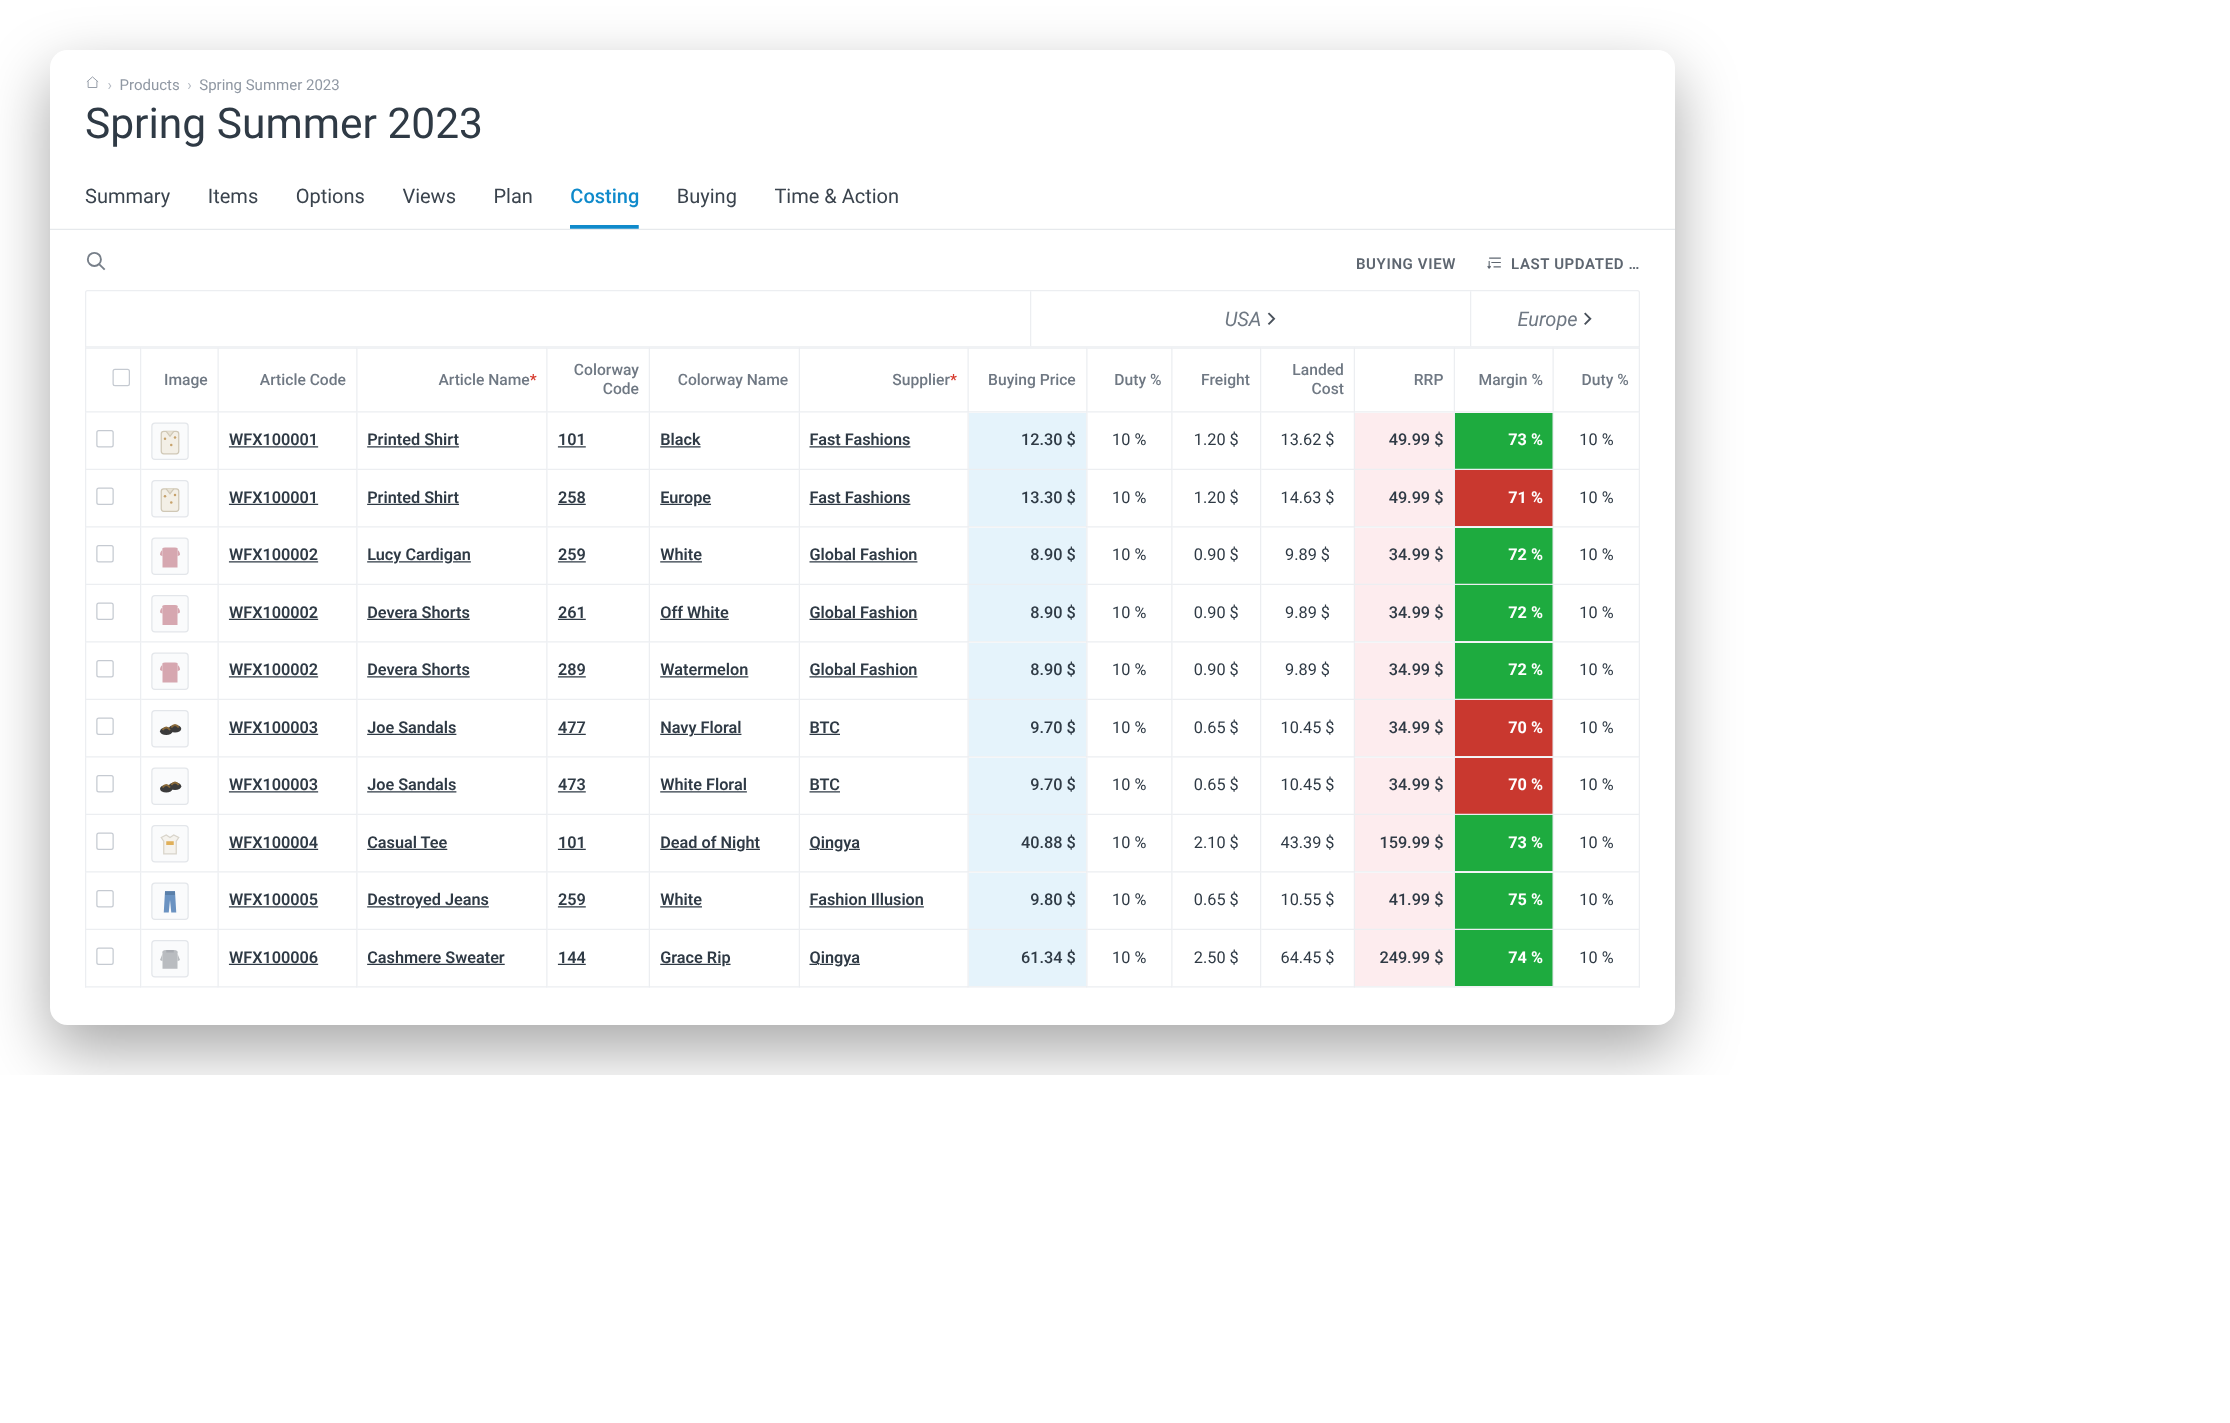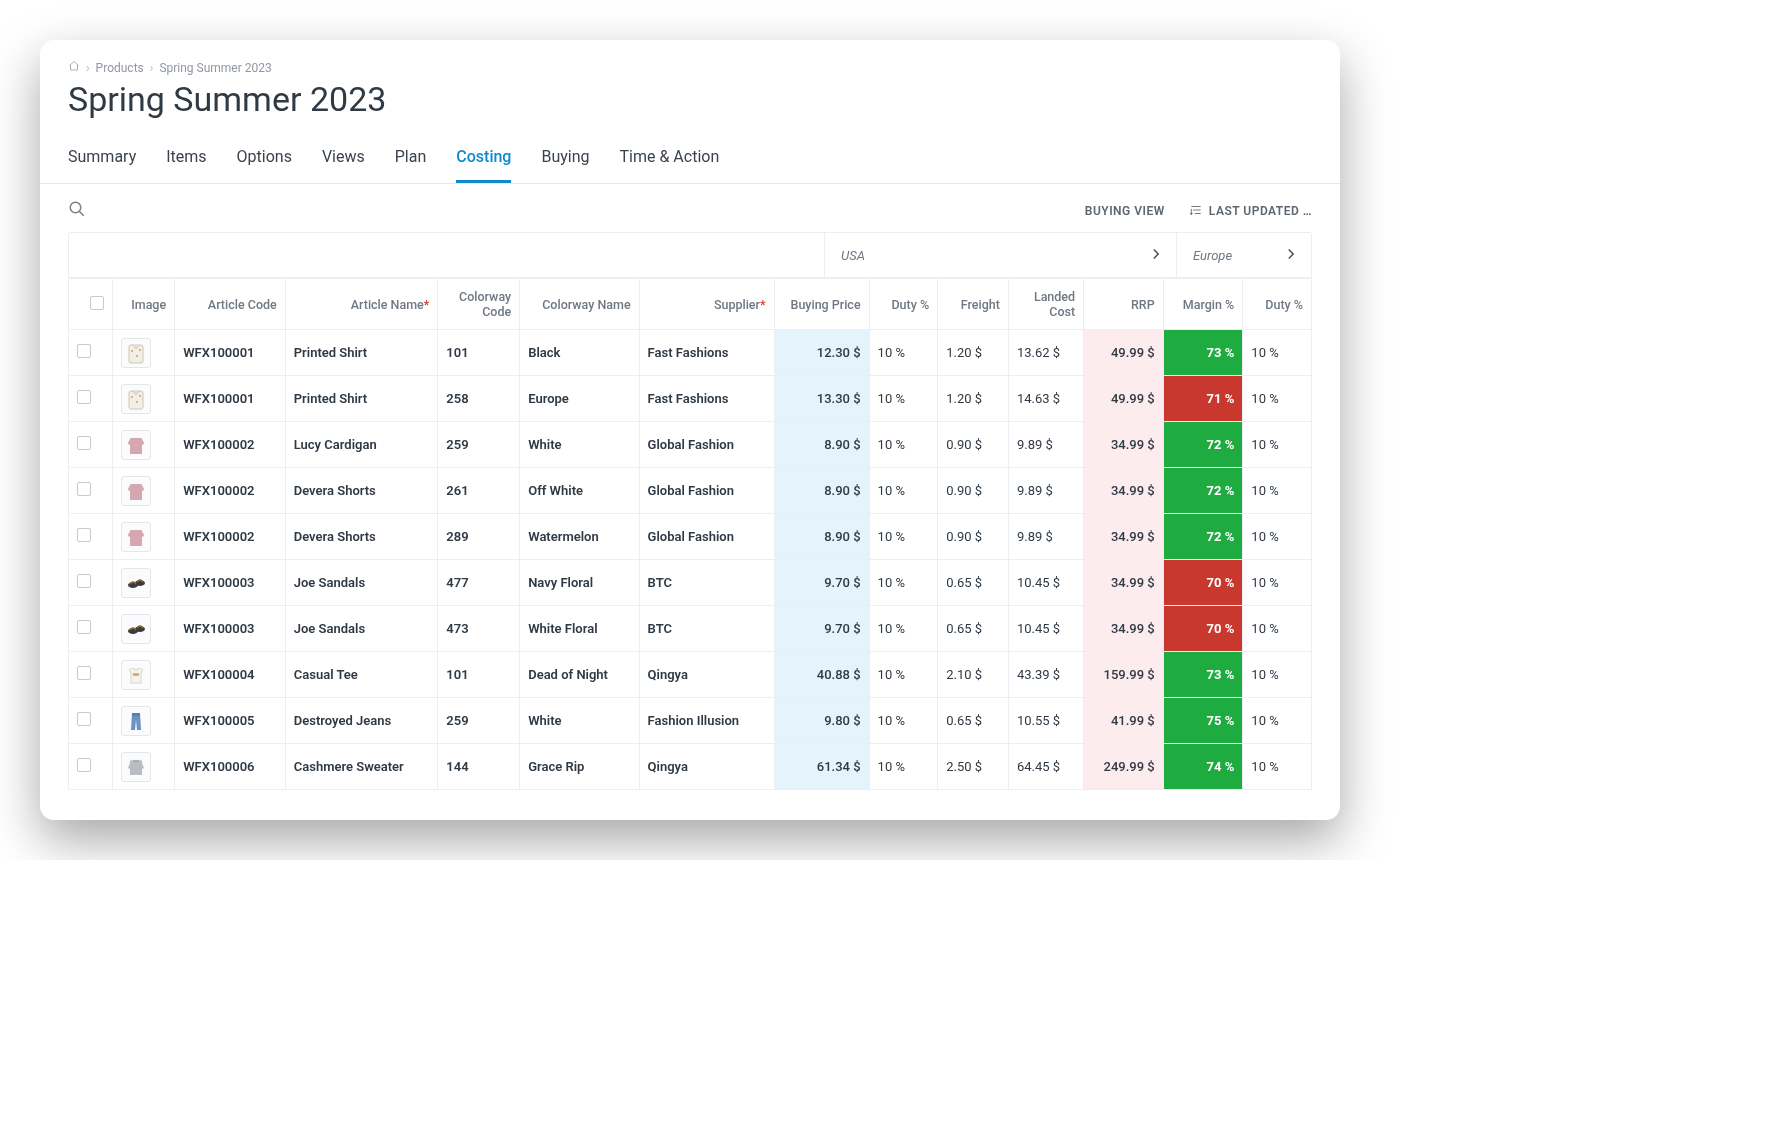--- a/index.html
+++ b/index.html
@@ -67,24 +67,24 @@
   .region-row {
     display:flex;
     border:1px solid #eceef1;
     background:#fff;
     height:46px;
     border-radius:2px 2px 0 0;
   }
   .region-spacer-left{ width:755px; }
   .region-cell{
     flex:1;
-    display:flex; align-items:center; justify-content:space-between;
+    display:flex; align-items:center; justify-content:center;
     border-left:1px solid #eceef1;
     padding:0 16px;
-    font-size:13px; font-style:italic; color:#6f7883;
+    font-size:16px; font-style:italic; color:#6f7883;
     gap:4px;
   }
   .region-chev svg{width:8px;height:12px;stroke:#4a525c;fill:none;stroke-width:2;}
 
   table { width:100%; border-collapse:collapse; table-layout:fixed; }
   thead th {
     font-size:12.5px;
     font-weight:500;
     color:#6f7883;
     text-align:right;
@@ -98,22 +98,22 @@
     font-size:13px;
     color:#2f3a45;
     padding:0 8px;
     height:46px;
     border:1px solid #eceef1;
     background:#fff;
     white-space:nowrap;
     overflow:hidden;
     text-overflow:ellipsis;
   }
-  tbody td.bold { font-weight:600; }
-  tbody td.num { text-align:left; }
+  tbody td.bold { font-weight:600;text-decoration:underline; }
+  tbody td.num { text-align:center; }
   td.buying { background:#e5f3fb; text-align:right; font-weight:500;}
   td.rrp { background:#fdecee; text-align:right; font-weight:500;}
   td.margin { text-align:right; font-weight:700; color:#fff; }
   td.margin.green { background:#1eab3f; }
   td.margin.red { background:#c9382f; }
   .req { color:#d63a2e; }
   .checkbox {
     width:14px;height:14px;border:1.5px solid #c5cad1;border-radius:2px;display:inline-block;
   }
   .thumb {

